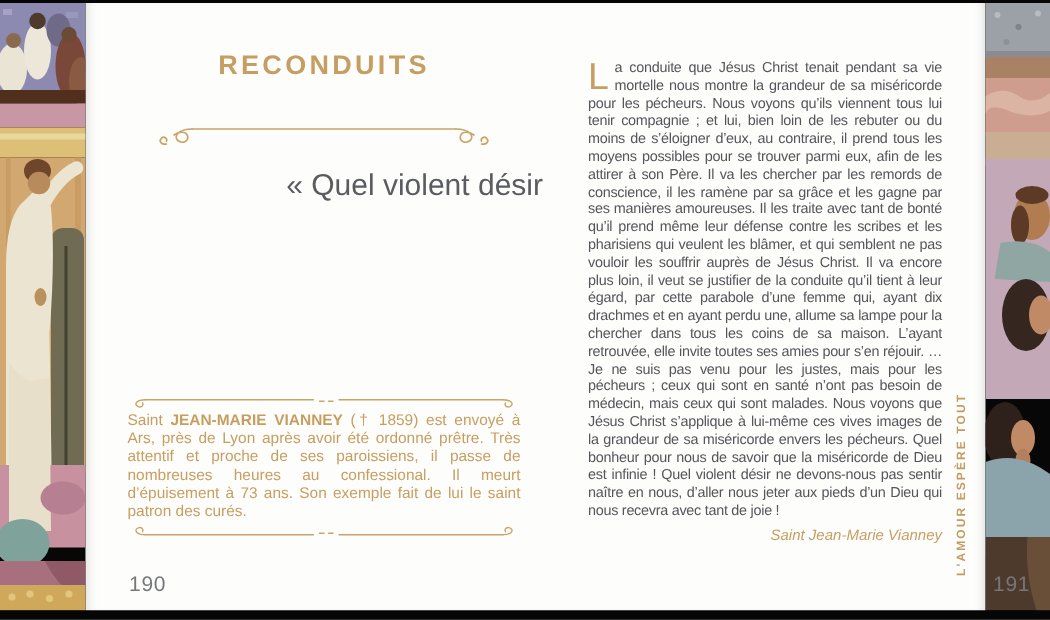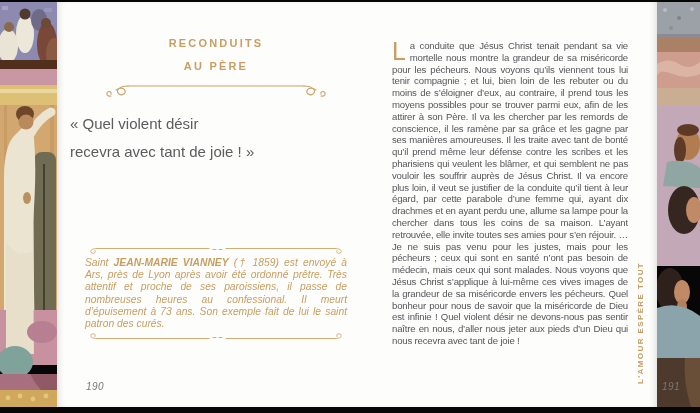--- a/index.html
+++ b/index.html
@@ -17,36 +17,36 @@
   .art svg { display:block; width:100%; height:100%; }
   .art-left { left:0; width:57px; }
   .art-right { left:657px; width:43px; }
   .frame-top { position:absolute; left:0; top:0; width:700px; height:2px; background:#060606; }
   .frame-bottom { position:absolute; left:0; bottom:0; width:700px; height:6px; background:#060606; }
 
   
   .page-title {
     position:absolute; left:85px; top:32px; width:262px;
     text-align:center; color:#c79e62;
-    font-size:11px; font-weight:700; letter-spacing:2.2px; line-height:23px;
+    font-size:18px; font-weight:700; letter-spacing:2.2px; line-height:23px;
   }
   .divider { position:absolute; left:101px; top:79px; width:230px; height:22px; }
   .quote {
     position:absolute; left:70px; top:110px; width:292px;
-    text-align:left; color:#5b5c60; font-size:15px; line-height:28px;
-  }
-  .caption-wrap { position:absolute; left:85px; top:244px; width:262px;font-style:italic; }
+    text-align:right; color:#5b5c60; font-size:20px; line-height:28px;
+  }
+  .caption-wrap { position:absolute; left:85px; top:262px; width:262px; }
   .caption-rule { display:block; width:262px; height:10px; }
   .caption-rule.flip { transform:scaleY(-1); }
   .caption-text {
     margin:3px 0 3px 0; text-align:justify;
     color:#c79e62; font-size:10.3px; line-height:12.2px;
   }
   .caption-text .cap-name { font-weight:700; }
-  .pn { position:absolute; color:#76777b; font-size:10px; letter-spacing:.5px;font-style:italic; }
+  .pn { position:absolute; color:#76777b; font-size:14px; letter-spacing:.5px; }
   .pn-left { left:86px; top:381px; }
   .pn-right { left:662px; top:381px; }
 
   
   .bodytext {
     position:absolute; left:392px; top:40px; width:236px;
     text-align:justify; color:#55565b;
     font-size:9.6px; letter-spacing:-0.18px; line-height:11.8px;
   }
   .dropcap {
@@ -134,36 +134,34 @@
       <ellipse cx="25" cy="290" rx="8" ry="12" fill="#c08a66"></ellipse>
       <ellipse cx="25" cy="305" rx="5" ry="8" fill="#b37f5c"></ellipse>
       <path d="M0,306 Q22,298 43,314 L43,368 L0,368 Z" fill="#8ba4ab"></path>
       <rect x="0" y="356" width="43" height="49" fill="#4e3a2c"></rect>
       <path d="M28,356 L43,356 L43,405 L34,405 Q26,380 28,356 Z" fill="#6a4f38"></path>
     </svg>
   </div>
 
   <div class="page-title">
     <div>RECONDUITS</div>
-    <div>AU PÈRE</div>
   </div>
 
   <svg class="divider" viewBox="0 0 230 22">
     <g stroke="#c9a467" stroke-width="1.1" fill="none" stroke-linecap="round">
       <line x1="27" y1="7" x2="203" y2="7"></line>
       <path d="M27,7 C18,7 14,12 18,15 C21,17 25,15 24,11.5 C23,8.5 18,8.5 15,11"></path>
       <path d="M10,17 c-3.4,0.6 -5.4,-1.8 -3.4,-3.8 c1.6,-1.6 4.2,-0.2 3.4,2"></path>
       <path d="M203,7 C212,7 216,12 212,15 C209,17 205,15 206,11.5 C207,8.5 212,8.5 215,11"></path>
       <path d="M220,17 c3.4,0.6 5.4,-1.8 3.4,-3.8 c-1.6,-1.6 -4.2,-0.2 -3.4,2"></path>
     </g>
   </svg>
 
   <div class="quote">
     <div>« Quel violent désir</div>
-    <div>recevra avec tant de joie ! »</div>
   </div>
 
   <div class="caption-wrap">
     <svg class="caption-rule" viewBox="0 0 262 10">
       <g stroke="#c9a467" stroke-width="0.9" fill="none" stroke-linecap="round">
         <path d="M12,4.5 C6,4.5 4,7.5 7,9 C9,10 11,8.5 10,6.5"></path>
         <line x1="12" y1="4.5" x2="124" y2="4.5"></line>
         <line x1="128" y1="5.5" x2="131" y2="5.5"></line>
         <line x1="134" y1="5.5" x2="137" y2="5.5"></line>
         <line x1="141" y1="4.5" x2="250" y2="4.5"></line>
@@ -180,20 +178,21 @@
         <line x1="141" y1="4.5" x2="250" y2="4.5"></line>
         <path d="M250,4.5 C256,4.5 258,7.5 255,9 C253,10 251,8.5 252,6.5"></path>
       </g>
     </svg>
   </div>
 
   <div class="pn pn-left">190</div>
 
   <div class="bodytext">
     <span class="dropcap">L</span><span>a conduite que Jésus Christ tenait pendant sa vie mortelle nous montre la grandeur de sa miséricorde pour les pécheurs. Nous voyons qu’ils viennent tous lui tenir compagnie ; et lui, bien loin de les rebuter ou du moins de s’éloigner d’eux, au contraire, il prend tous les moyens possibles pour se trouver parmi eux, afin de les attirer à son Père. Il va les chercher par les remords de conscience, il les ramène par sa grâce et les gagne par ses manières amoureuses. Il les traite avec tant de bonté qu’il prend même leur défense contre les scribes et les pharisiens qui veulent les blâmer, et qui semblent ne pas vouloir les souffrir auprès de Jésus Christ. Il va encore plus loin, il veut se justifier de la conduite qu’il tient à leur égard, par cette parabole d’une femme qui, ayant dix drachmes et en ayant perdu une, allume sa lampe pour la chercher dans tous les coins de sa maison. L’ayant retrouvée, elle invite toutes ses amies pour s’en réjouir. … Je ne suis pas venu pour les justes, mais pour les pécheurs ; ceux qui sont en santé n’ont pas besoin de médecin, mais ceux qui sont malades. Nous voyons que Jésus Christ s’applique à lui-même ces vives images de la grandeur de sa miséricorde envers les pécheurs. Quel bonheur pour nous de savoir que la miséricorde de Dieu est infinie ! Quel violent désir ne devons-nous pas sentir naître en nous, d’aller nous jeter aux pieds d’un Dieu qui nous recevra avec tant de joie !</span>
+    <span class="signature">Saint Jean-Marie Vianney</span>
   </div>
 
   <div class="vlabel">L'AMOUR ESPÈRE TOUT</div>
 
   <div class="pn pn-right">191</div>
 
   <div class="frame-top"></div>
   <div class="frame-bottom"></div>
 
 </div>

